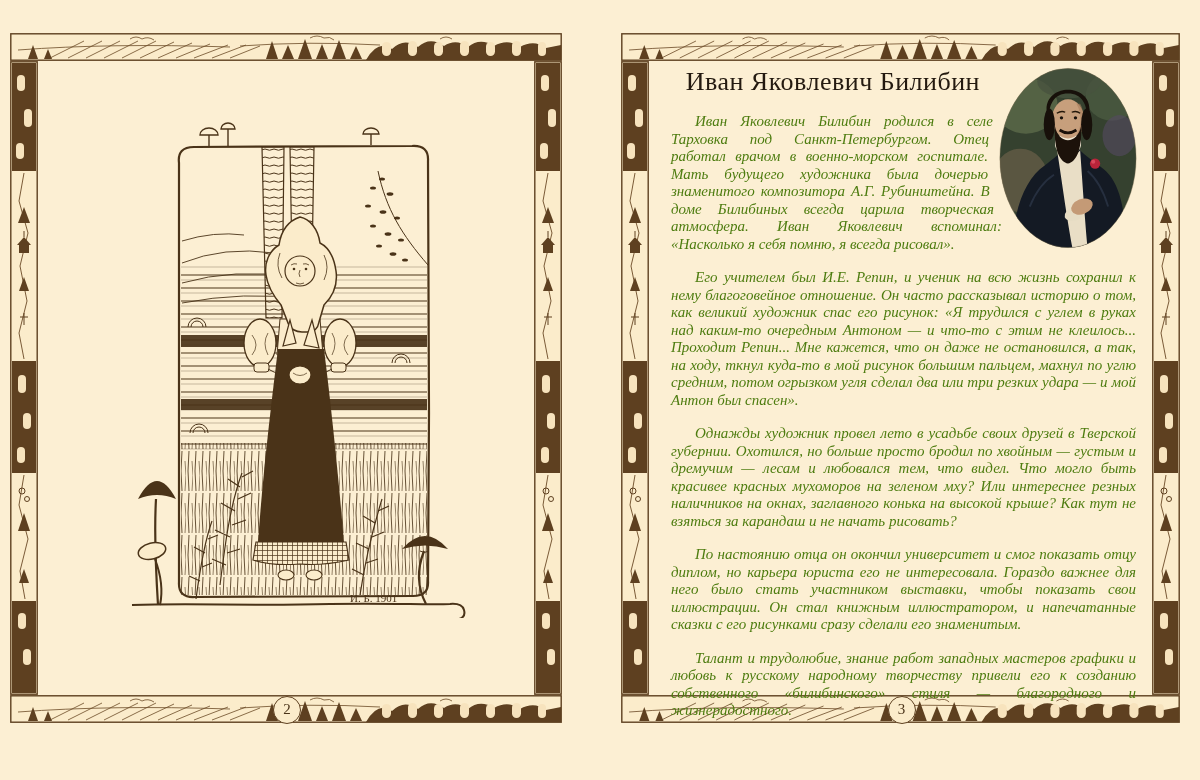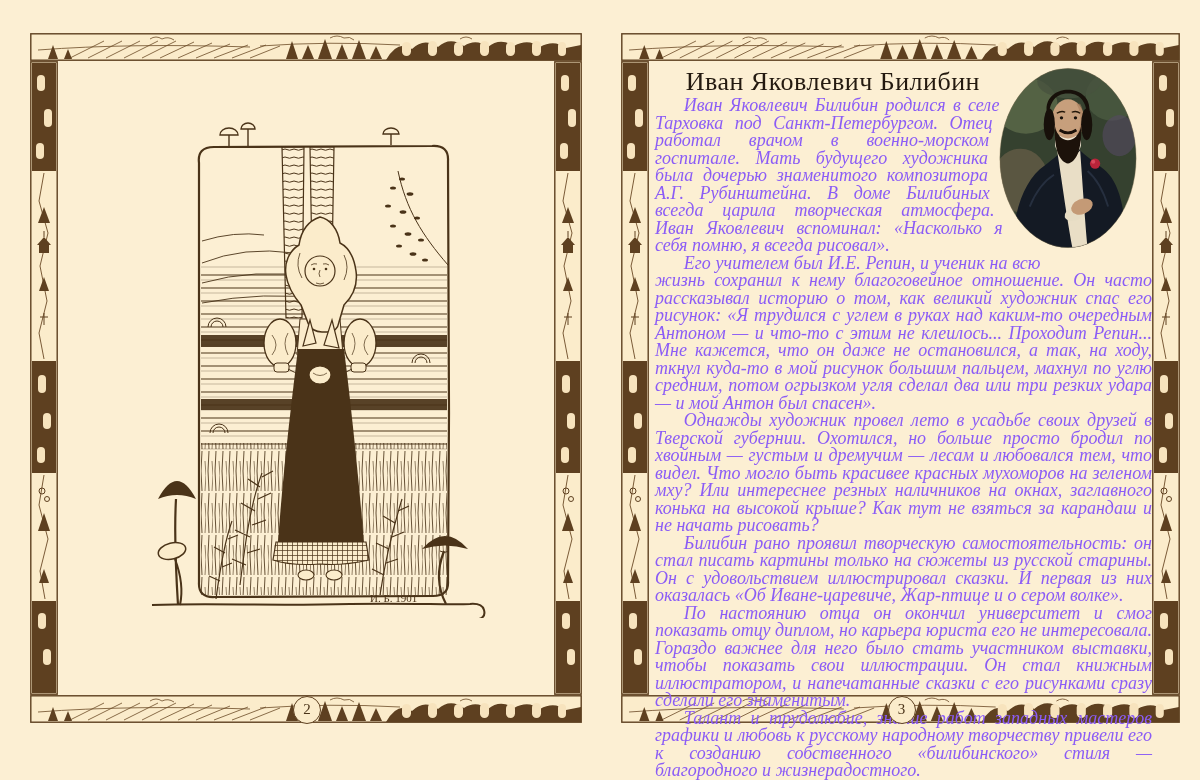--- a/index.html
+++ b/index.html
@@ -4,21 +4,21 @@
 <style>
   html,body{margin:0;padding:0;}
   body{
     width:1200px;height:780px;
     background:#fcefd3;
     font-family:"Liberation Serif", serif;
     position:relative;overflow:hidden;
   }
   .book{position:absolute;inset:0;}
   .page{position:absolute;top:33px;height:690px;}
-  .page-left{left:30px;width:552px;}
+  .page-left{left:10px;width:552px;}
   .page-right{left:621px;width:559px;}
   .border-svg{position:absolute;inset:0;width:100%;height:100%;}
   .page-number-badge{
     position:absolute;left:50%;top:663px;margin-left:-13px;
     width:26px;height:26px;border-radius:50%;
     background:#fbeccb;border:1.5px solid #5e4020;
     color:#4a3318;font-size:15px;line-height:24px;text-align:center;
     z-index:5;
   }
   
@@ -36,23 +36,23 @@
   .portrait svg{width:100%;height:100%;display:block;}
   h1.title{
     margin:0;font-size:26px;line-height:30px;font-weight:normal;
     text-align:center;color:#241a10;letter-spacing:.5px;
   }
   .years{
     font-size:24px;line-height:27px;text-align:center;color:#241a10;
     margin:0 0 6px 0;
   }
   .body-text p{
-    margin:0;font-size:18px;line-height:17.5px;
+    margin:16px;font-size:15px;line-height:17.5px;
     font-style:italic;text-align:justify;text-indent:1.6em;
-    color:#8b5cf6;
+    color:#4d7c0f;
   }
 </style>
 </head>
 <body>
 
 <svg width="0" height="0" style="position:absolute">
   <defs>
     <symbol id="hband" viewBox="0 0 552 28" preserveAspectRatio="none">
       <rect x="0.8" y="0.8" width="550.4" height="26.4" fill="#fbeccb" stroke="#5e4020" stroke-width="1.4"></rect>
       <g stroke="#6b4a26" stroke-width="0.8" fill="none">
@@ -326,21 +326,20 @@
           <ellipse cx="75" cy="98" rx="73" ry="96" fill="none" stroke="#8a7a5c" stroke-width="0.8" opacity="0.5"></ellipse>
         </svg>
       </div>
 
       <h1 class="title">Иван Яковлевич Билибин</h1>
 
       <div class="body-text">
         <p>Иван Яковлевич Билибин родился в селе Тарховка под Санкт-Петербургом. Отец работал врачом в военно-морском госпитале. Мать будущего художника была дочерью знаменитого композитора А.Г. Рубинштейна. В доме Билибиных всегда царила творческая атмосфера. Иван Яковлевич вспоминал: «Насколько я себя помню, я всегда рисовал».</p>
         <p>Его учителем был И.Е. Репин, и ученик на всю жизнь сохранил к нему благоговейное отношение. Он часто рассказывал историю о том, как великий художник спас его рисунок: «Я трудился с углем в руках над каким-то очередным Антоном — и что-то с этим не клеилось... Проходит Репин... Мне кажется, что он даже не остановился, а так, на ходу, ткнул куда-то в мой рисунок большим пальцем, махнул по углю средним, потом огрызком угля сделал два или три резких удара — и мой Антон был спасен».</p>
         <p>Однажды художник провел лето в усадьбе своих друзей в Тверской губернии. Охотился, но больше просто бродил по хвойным — густым и дремучим — лесам и любовался тем, что видел. Что могло быть красивее красных мухоморов на зеленом мху? Или интереснее резных наличников на окнах, заглавного конька на высокой крыше? Как тут не взяться за карандаш и не начать рисовать?</p>
-        <p>Билибин рано проявил творческую самостоятельность: он стал писать картины только на сюжеты из русской старины. Он с удовольствием иллюстрировал сказки. И первая из них оказалась «Об Иване-царевиче, Жар-птице и о сером волке».</p>
         <p>По настоянию отца он окончил университет и смог показать отцу диплом, но карьера юриста его не интересовала. Гораздо важнее для него было стать участником выставки, чтобы показать свои иллюстрации. Он стал книжным иллюстратором, и напечатанные сказки с его рисунками сразу сделали его знаменитым.</p>
         <p>Талант и трудолюбие, знание работ западных мастеров графики и любовь к русскому народному творчеству привели его к созданию собственного «билибинского» стиля — благородного и жизнерадостного.</p>
       </div>
     </div>
 
     <div class="page-number-badge">
       <span>3</span>
     </div>
   </div>
 

